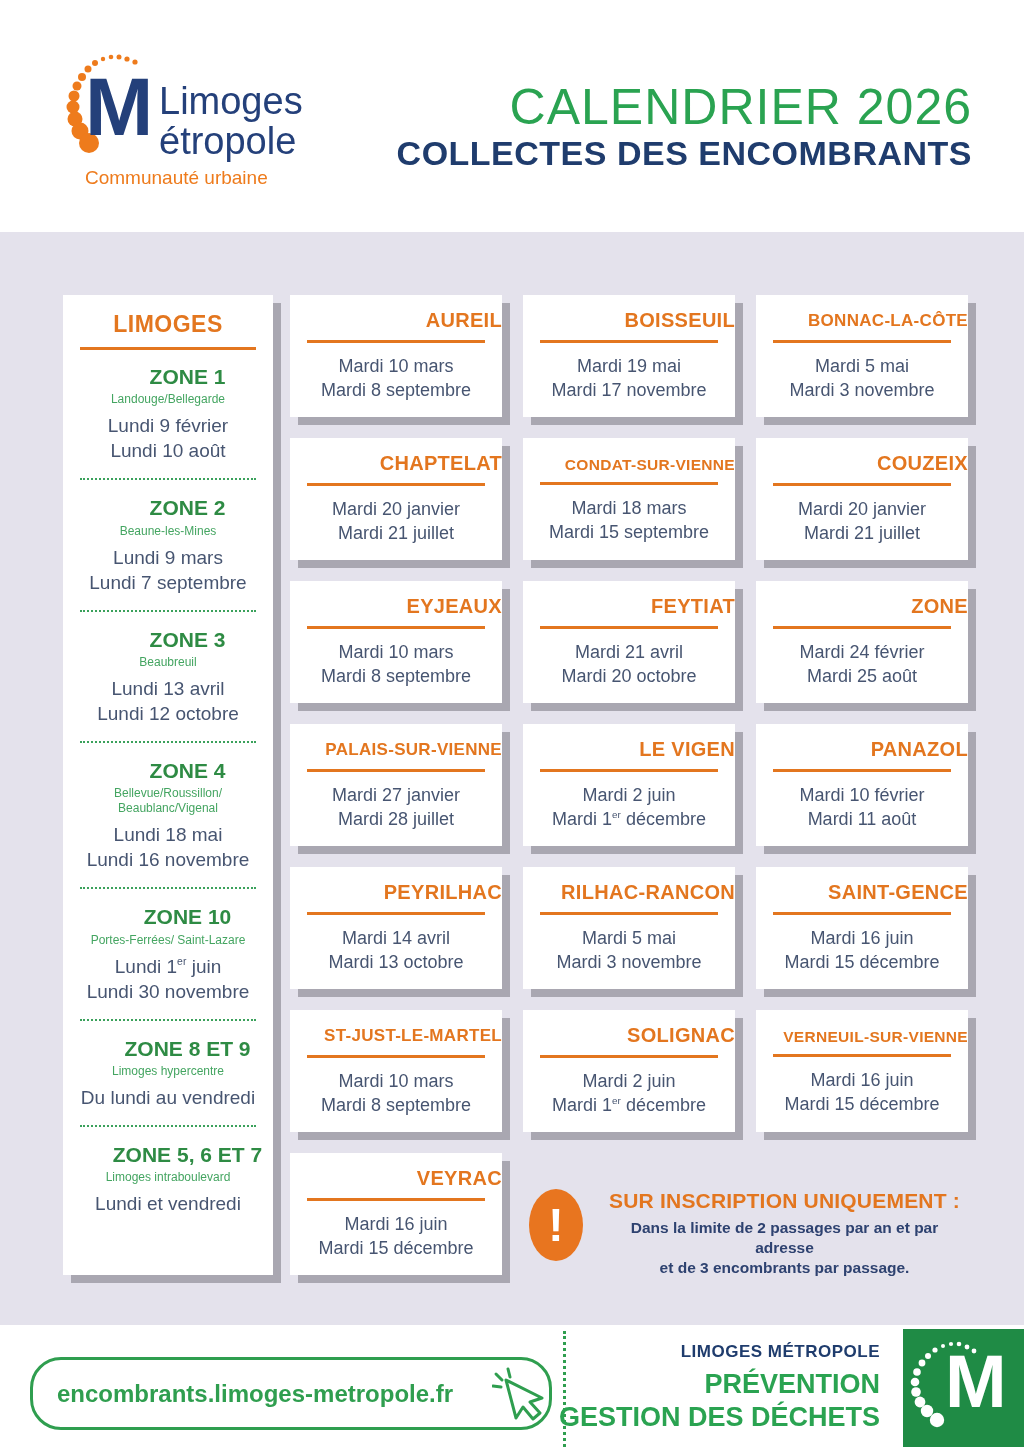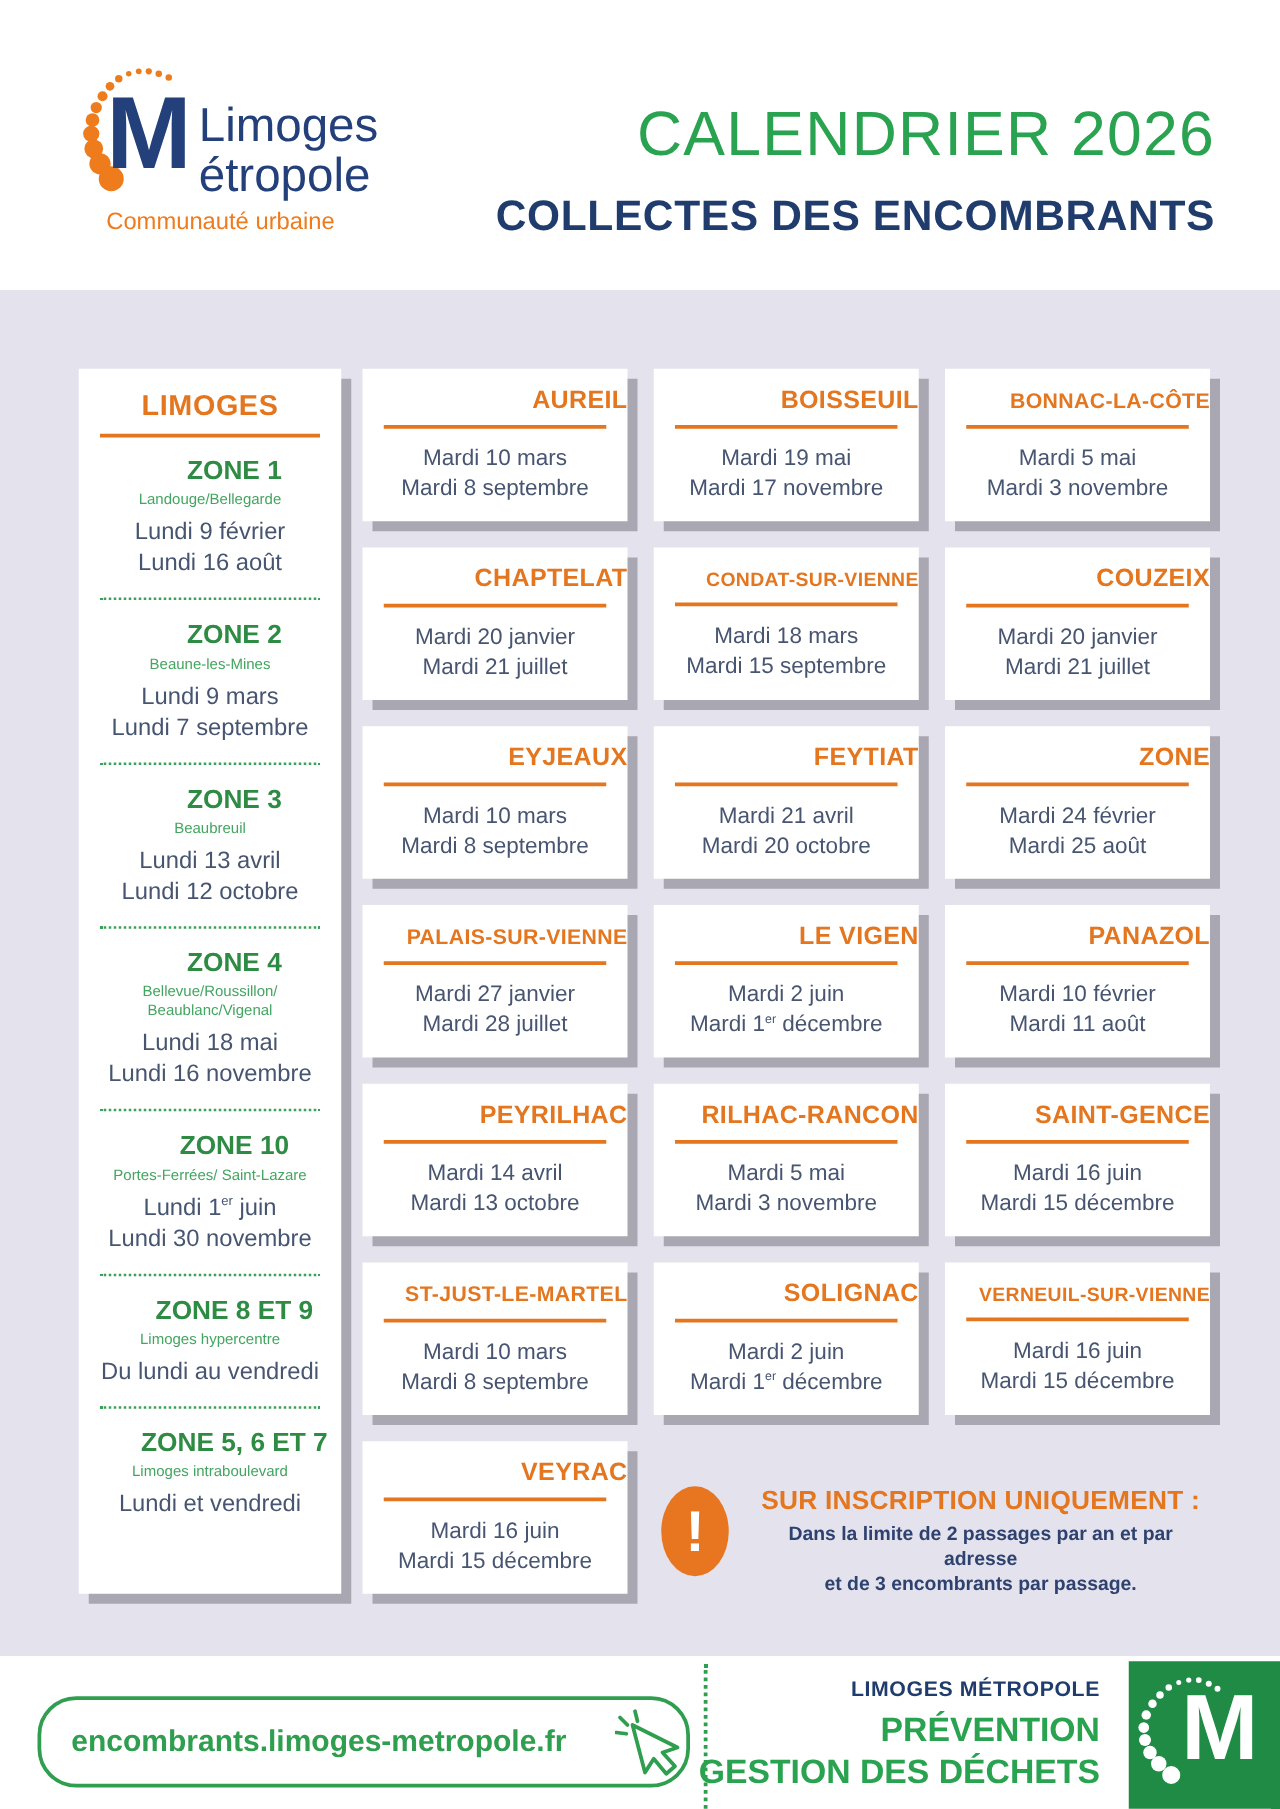--- a/index.html
+++ b/index.html
@@ -11,21 +11,21 @@
   
   .header{position:absolute;left:0;top:0;width:1024px;height:232px;background:#ffffff;}
   .logo{position:absolute;left:55px;top:44px;width:280px;height:160px;}
   .logo-dots{position:absolute;left:0;top:0;}
   .logo-m{position:absolute;left:30px;top:22px;font-size:82px;font-weight:700;color:#24407a;line-height:1;}
   .logo-t1{position:absolute;left:104px;top:38px;font-size:38px;font-weight:500;color:#24407a;line-height:1;}
   .logo-t2{position:absolute;left:104px;top:78px;font-size:38px;font-weight:500;color:#24407a;line-height:1;}
   .logo-sub{position:absolute;left:30px;top:124px;font-size:19px;font-weight:400;color:#ee7b1c;line-height:1;}
   .titleblock{position:absolute;right:52px;top:82px;text-align:right;}
   .main-title{font-size:50px;font-weight:500;color:#2aa351;letter-spacing:1px;line-height:1;}
-  .main-subtitle{font-size:34px;font-weight:700;color:#1f3c6d;letter-spacing:0.5px;line-height:1;margin-top:24px;}
+  .main-subtitle{font-size:34px;font-weight:700;color:#1f3c6d;letter-spacing:0.5px;line-height:1;margin-top:4px;}
 
   
   .main{position:absolute;left:0;top:232px;width:1024px;height:1093px;background:#e4e2ec;}
   .card{background:#ffffff;box-shadow:8px 8px 0 0 #a9a7b1;}
 
   
   .limoges-card{position:absolute;left:63px;top:63px;width:210px;height:980px;text-align:center;padding-top:16px;box-sizing:border-box;}
   .l-title{font-size:23px;font-weight:700;color:#e3761f;letter-spacing:0.5px;}
   .l-rule{width:176px;height:3px;background:#e3761f;margin:9px auto 14px;}
   .z-name{font-size:21px;font-weight:700;color:#2e8b44;line-height:1.2;margin-left:39px;}
@@ -105,21 +105,21 @@
 
   <div class="card limoges-card">
     <div class="l-title">LIMOGES</div>
     <div class="l-rule"></div>
 
     <div>
       <div class="z-name">ZONE 1</div>
       <div class="z-area">Landouge/Bellegarde</div>
       <div class="z-dates">
         <div class="z-date">Lundi 9 février</div>
-        <div class="z-date">Lundi 16 août</div>
+        <div class="z-date">Lundi 10 août</div>
       </div>
     </div>
     <hr class="z-sep">
 
     <div>
       <div class="z-name">ZONE 2</div>
       <div class="z-area">Beaune-les-Mines</div>
       <div class="z-dates">
         <div class="z-date">Lundi 9 mars</div>
         <div class="z-date">Lundi 7 septembre</div>

